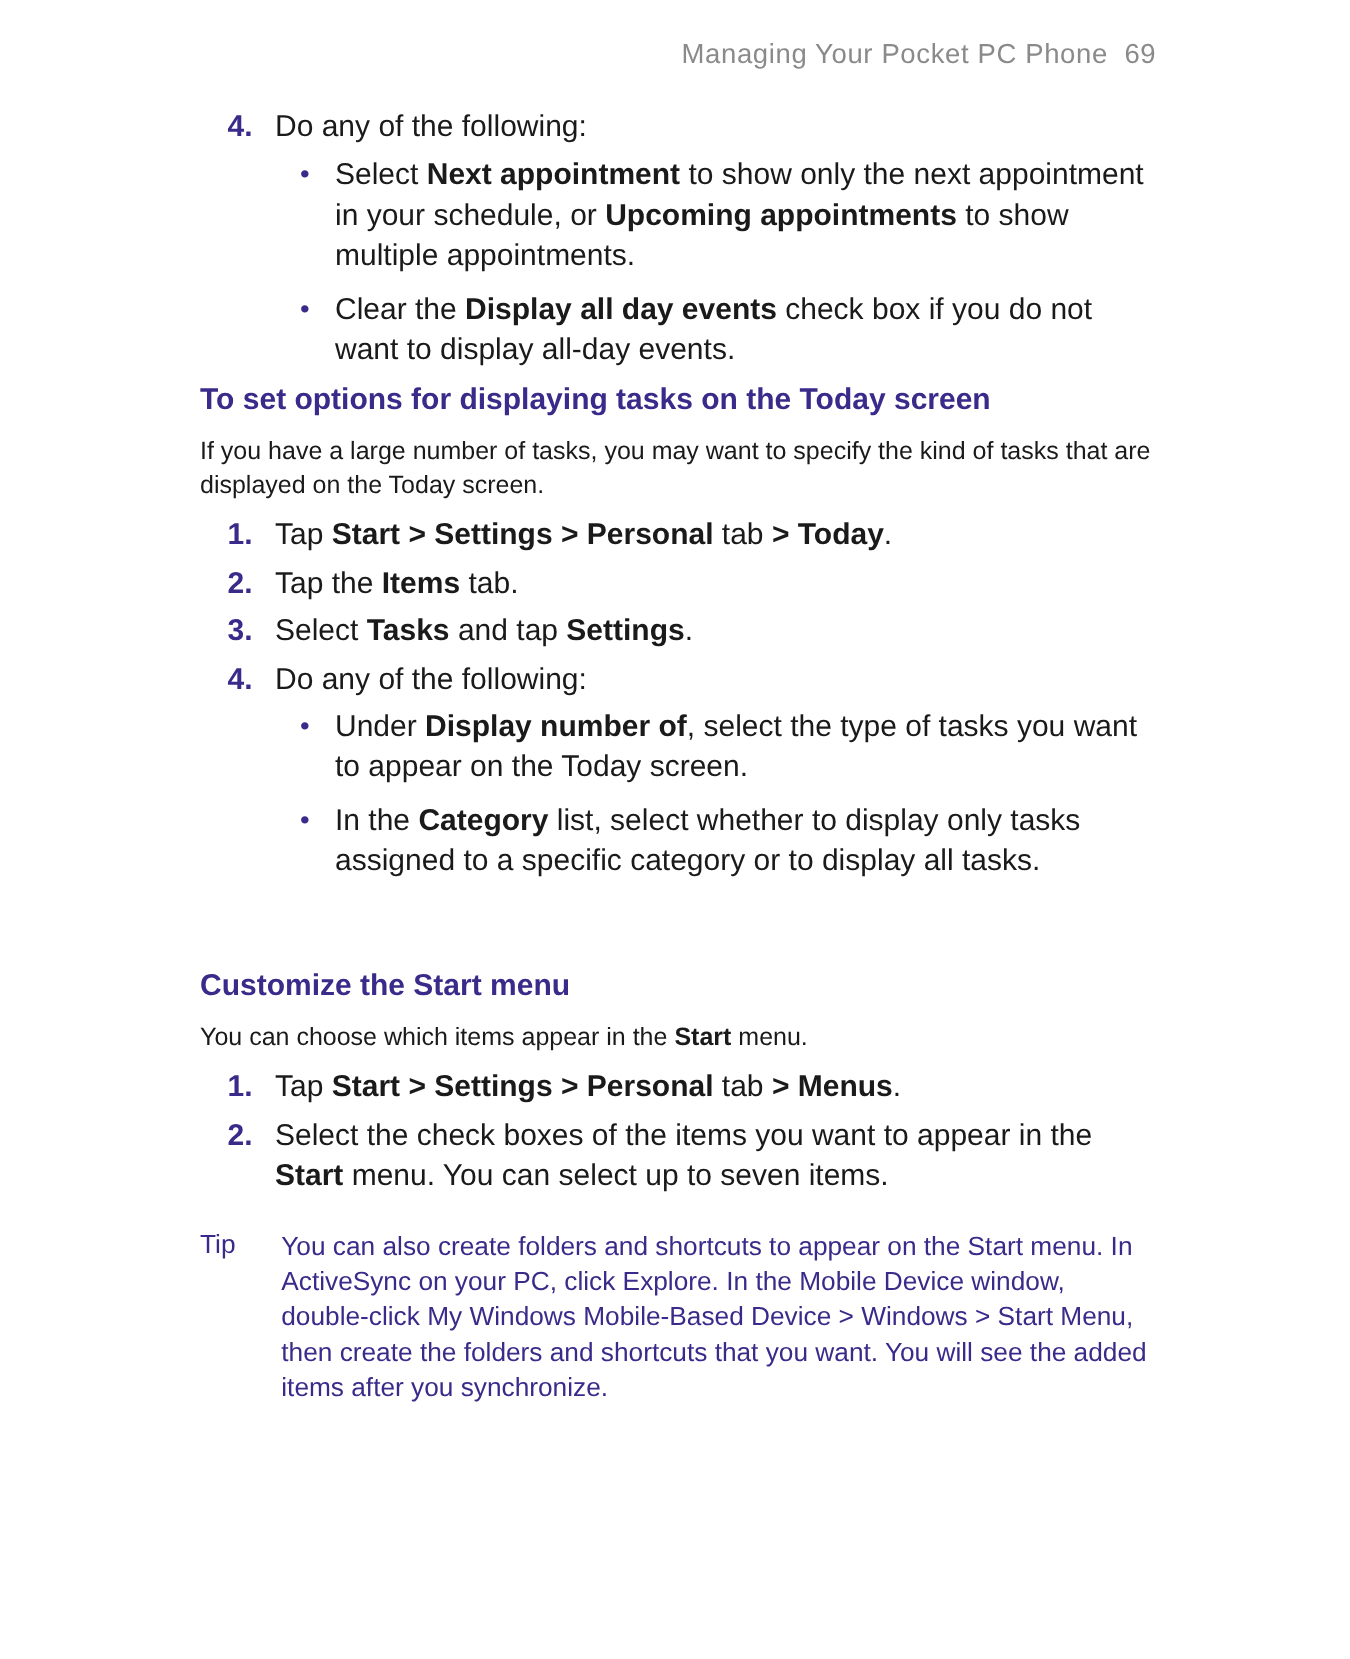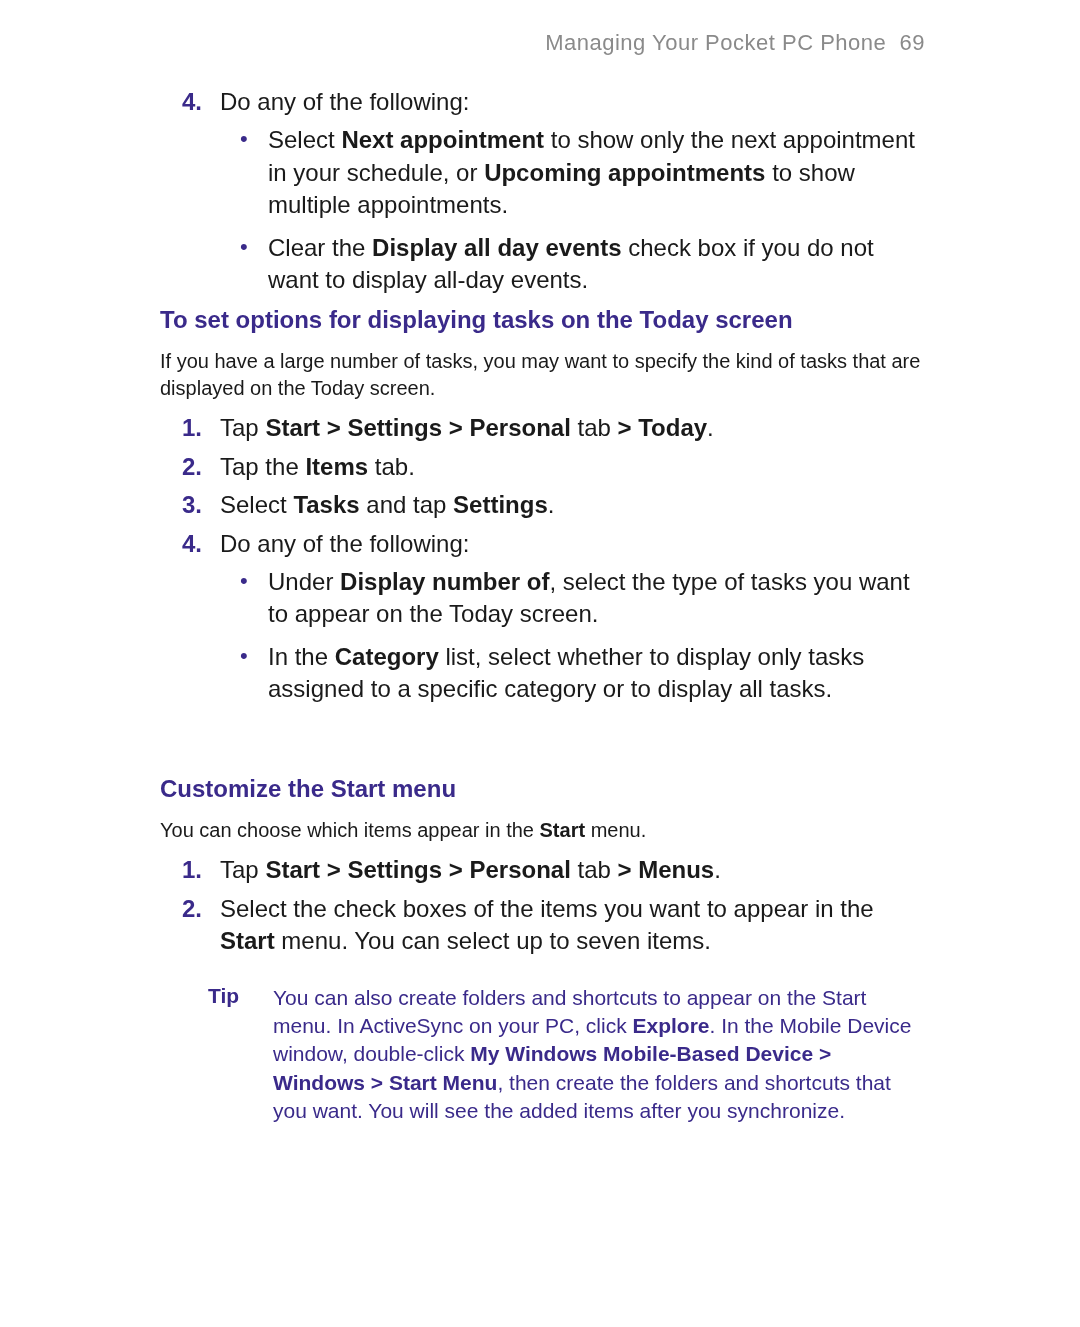--- a/index.html
+++ b/index.html
@@ -79,32 +79,31 @@
     font-weight: 700;
     font-size: 24px;
     margin-top: 70px;
   }
   .tip {
     margin-top: 26px;
     display: flex;
   }
   .tip-label {
     color: #3a2a8a;
-    font-weight: 700;
+    font-weight: 400;
     font-size: 21px;
     width: 65px;
     flex-shrink: 0;
-    margin-left: 48px;
   }
   .tip-body {
     color: #3a2a8a;
     font-size: 21px;
     line-height: 1.35;
   }
-  .tip-body b { font-weight: 700; }
+  .tip-body b { font-weight: 400; }
 </style>
 </head>
 <body>
 
 <div class="page">
 
   <div class="running-head">
     <span>Managing Your Pocket PC Phone</span>&nbsp;&nbsp;<span>69</span>
   </div>
 

